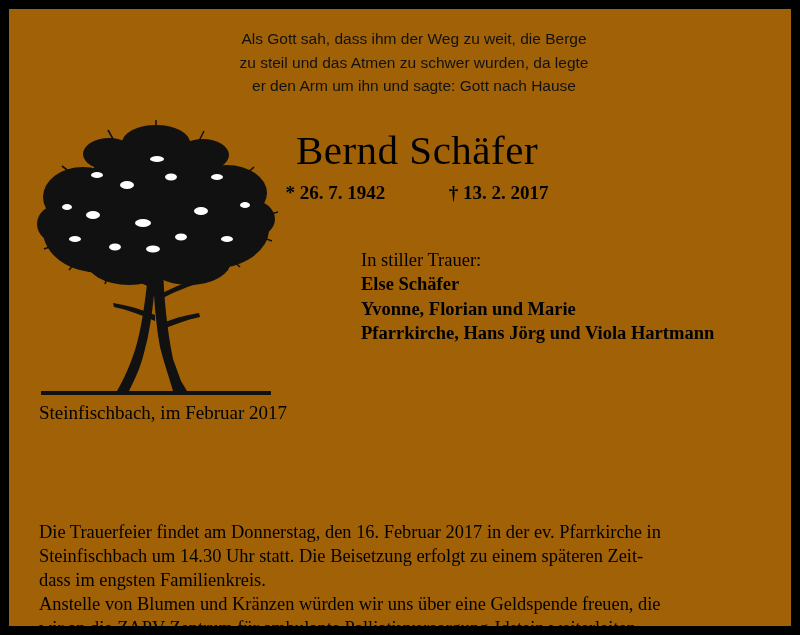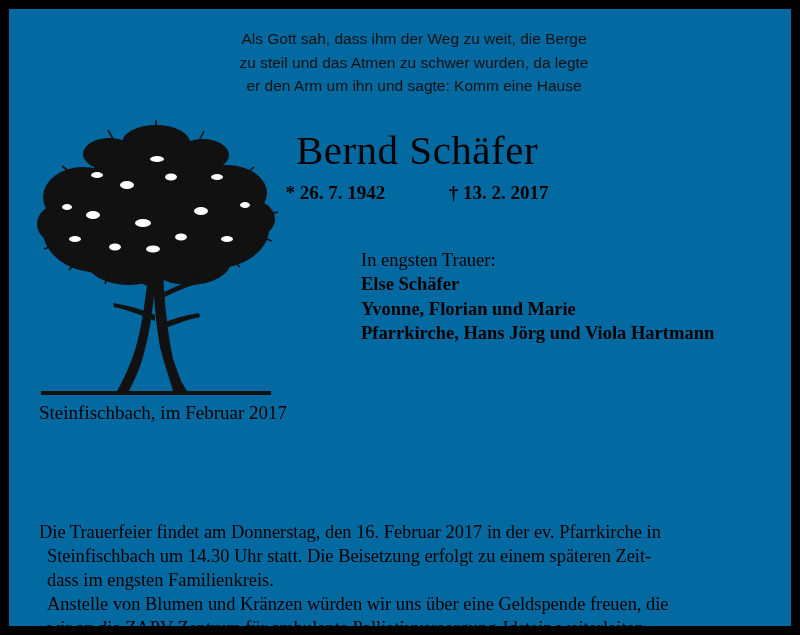--- a/index.html
+++ b/index.html
@@ -13,21 +13,21 @@
     font-family: "Liberation Serif", serif;
     color: #000000;
     overflow: hidden;
   }
   .obituary {
     position: relative;
     box-sizing: border-box;
     width: 800px;
     height: 635px;
     border: 9px solid #000000;
-    background: #0369a1;
+    background: #a16207;
     padding: 0;
   }
   .inner {
     position: relative;
     box-sizing: border-box;
     width: 100%;
     height: 100%;
     padding: 14px 22px 10px 22px;
   }
 
@@ -102,32 +102,32 @@
   .footer {
     position: absolute;
     left: 22px;
     right: 18px;
     top: 512px;
     font-size: 18.4px;
     line-height: 1.30;
     padding-left: 8px;
   }
   .footer p { margin: 0; }
-  .footer p + p { margin-top: 0px; margin-left: 8px; }
+  .footer p + p { margin-top: 0px; }
 </style>
 </head>
 <body>
 
 <div class="obituary">
   <div class="inner">
 
     <div class="verse">
       <div>Als Gott sah, dass ihm der Weg zu weit, die Berge</div>
       <div>zu steil und das Atmen zu schwer wurden, da legte</div>
-      <div>er den Arm um ihn und sagte: Komm eine Hause</div>
+      <div>er den Arm um ihn und sagte: Gott nach Hause</div>
     </div>
 
     <div class="tree-wrap">
       <svg width="250" height="280" viewBox="0 0 250 280" xmlns="http://www.w3.org/2000/svg" aria-hidden="true">
         <g fill="#111111">
 
           <path d="M118 148 L132 148 C133 180 136 210 142 240 L150 262 L156 272 L142 272 C138 258 133 244 129 228 C126 212 124 192 123 176 C121 196 118 216 113 234 C109 250 103 262 98 272 L86 272 C94 258 101 242 106 224 C112 202 115 174 118 148 Z"></path>
 
           <path d="M10 272 L240 272 L240 276 L10 276 Z"></path>
 
@@ -190,21 +190,21 @@
 
     <div class="content">
       <div class="name">Bernd Schäfer</div>
       <div class="dates">
         <span>* 26. 7. 1942</span>
         <span class="gap"></span>
         <span>† 13. 2. 2017</span>
       </div>
 
       <div class="mourners">
-        <div class="m-head">In engsten Trauer:</div>
+        <div class="m-head">In stiller Trauer:</div>
         <div class="m-name">Else Schäfer</div>
         <div class="m-name">Yvonne, Florian und Marie</div>
         <div class="m-name">Pfarrkirche, Hans Jörg und Viola Hartmann</div>
       </div>
 
       <div class="place">Steinfischbach, im Februar 2017</div>
     </div>
 
     <div class="footer">
       <p>Die Trauerfeier findet am Donnerstag, den 16. Februar 2017 in der ev. Pfarrkirche in</p>

